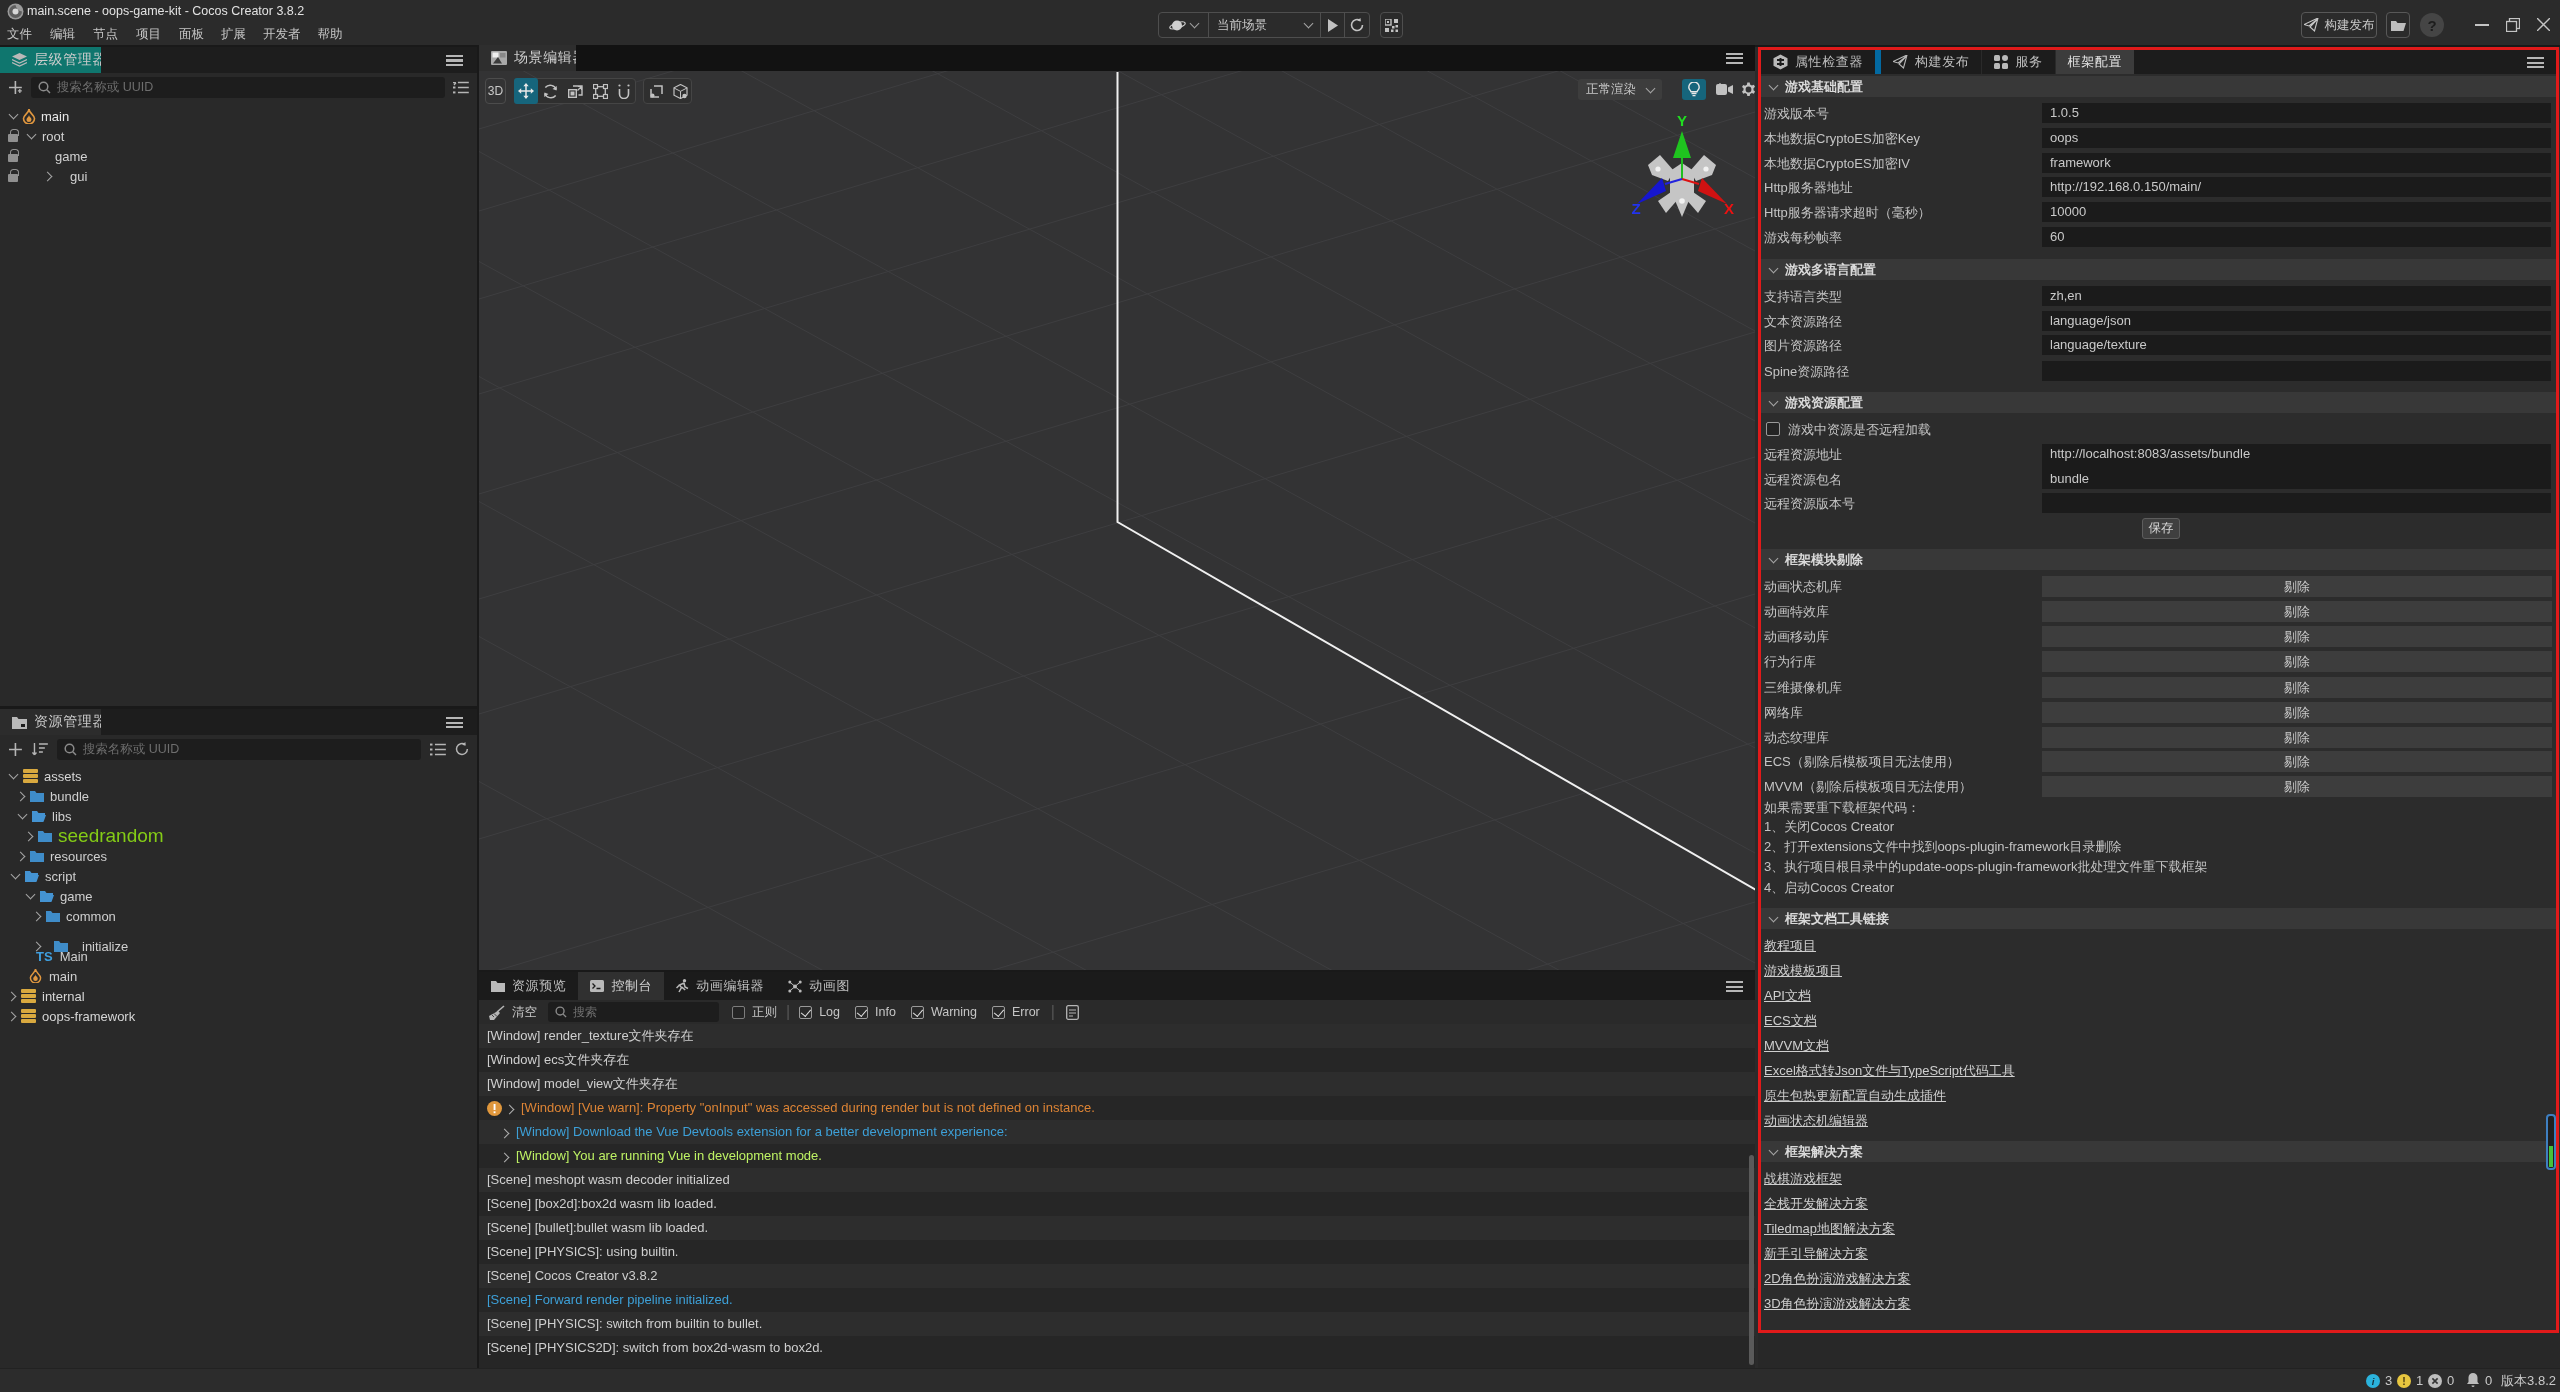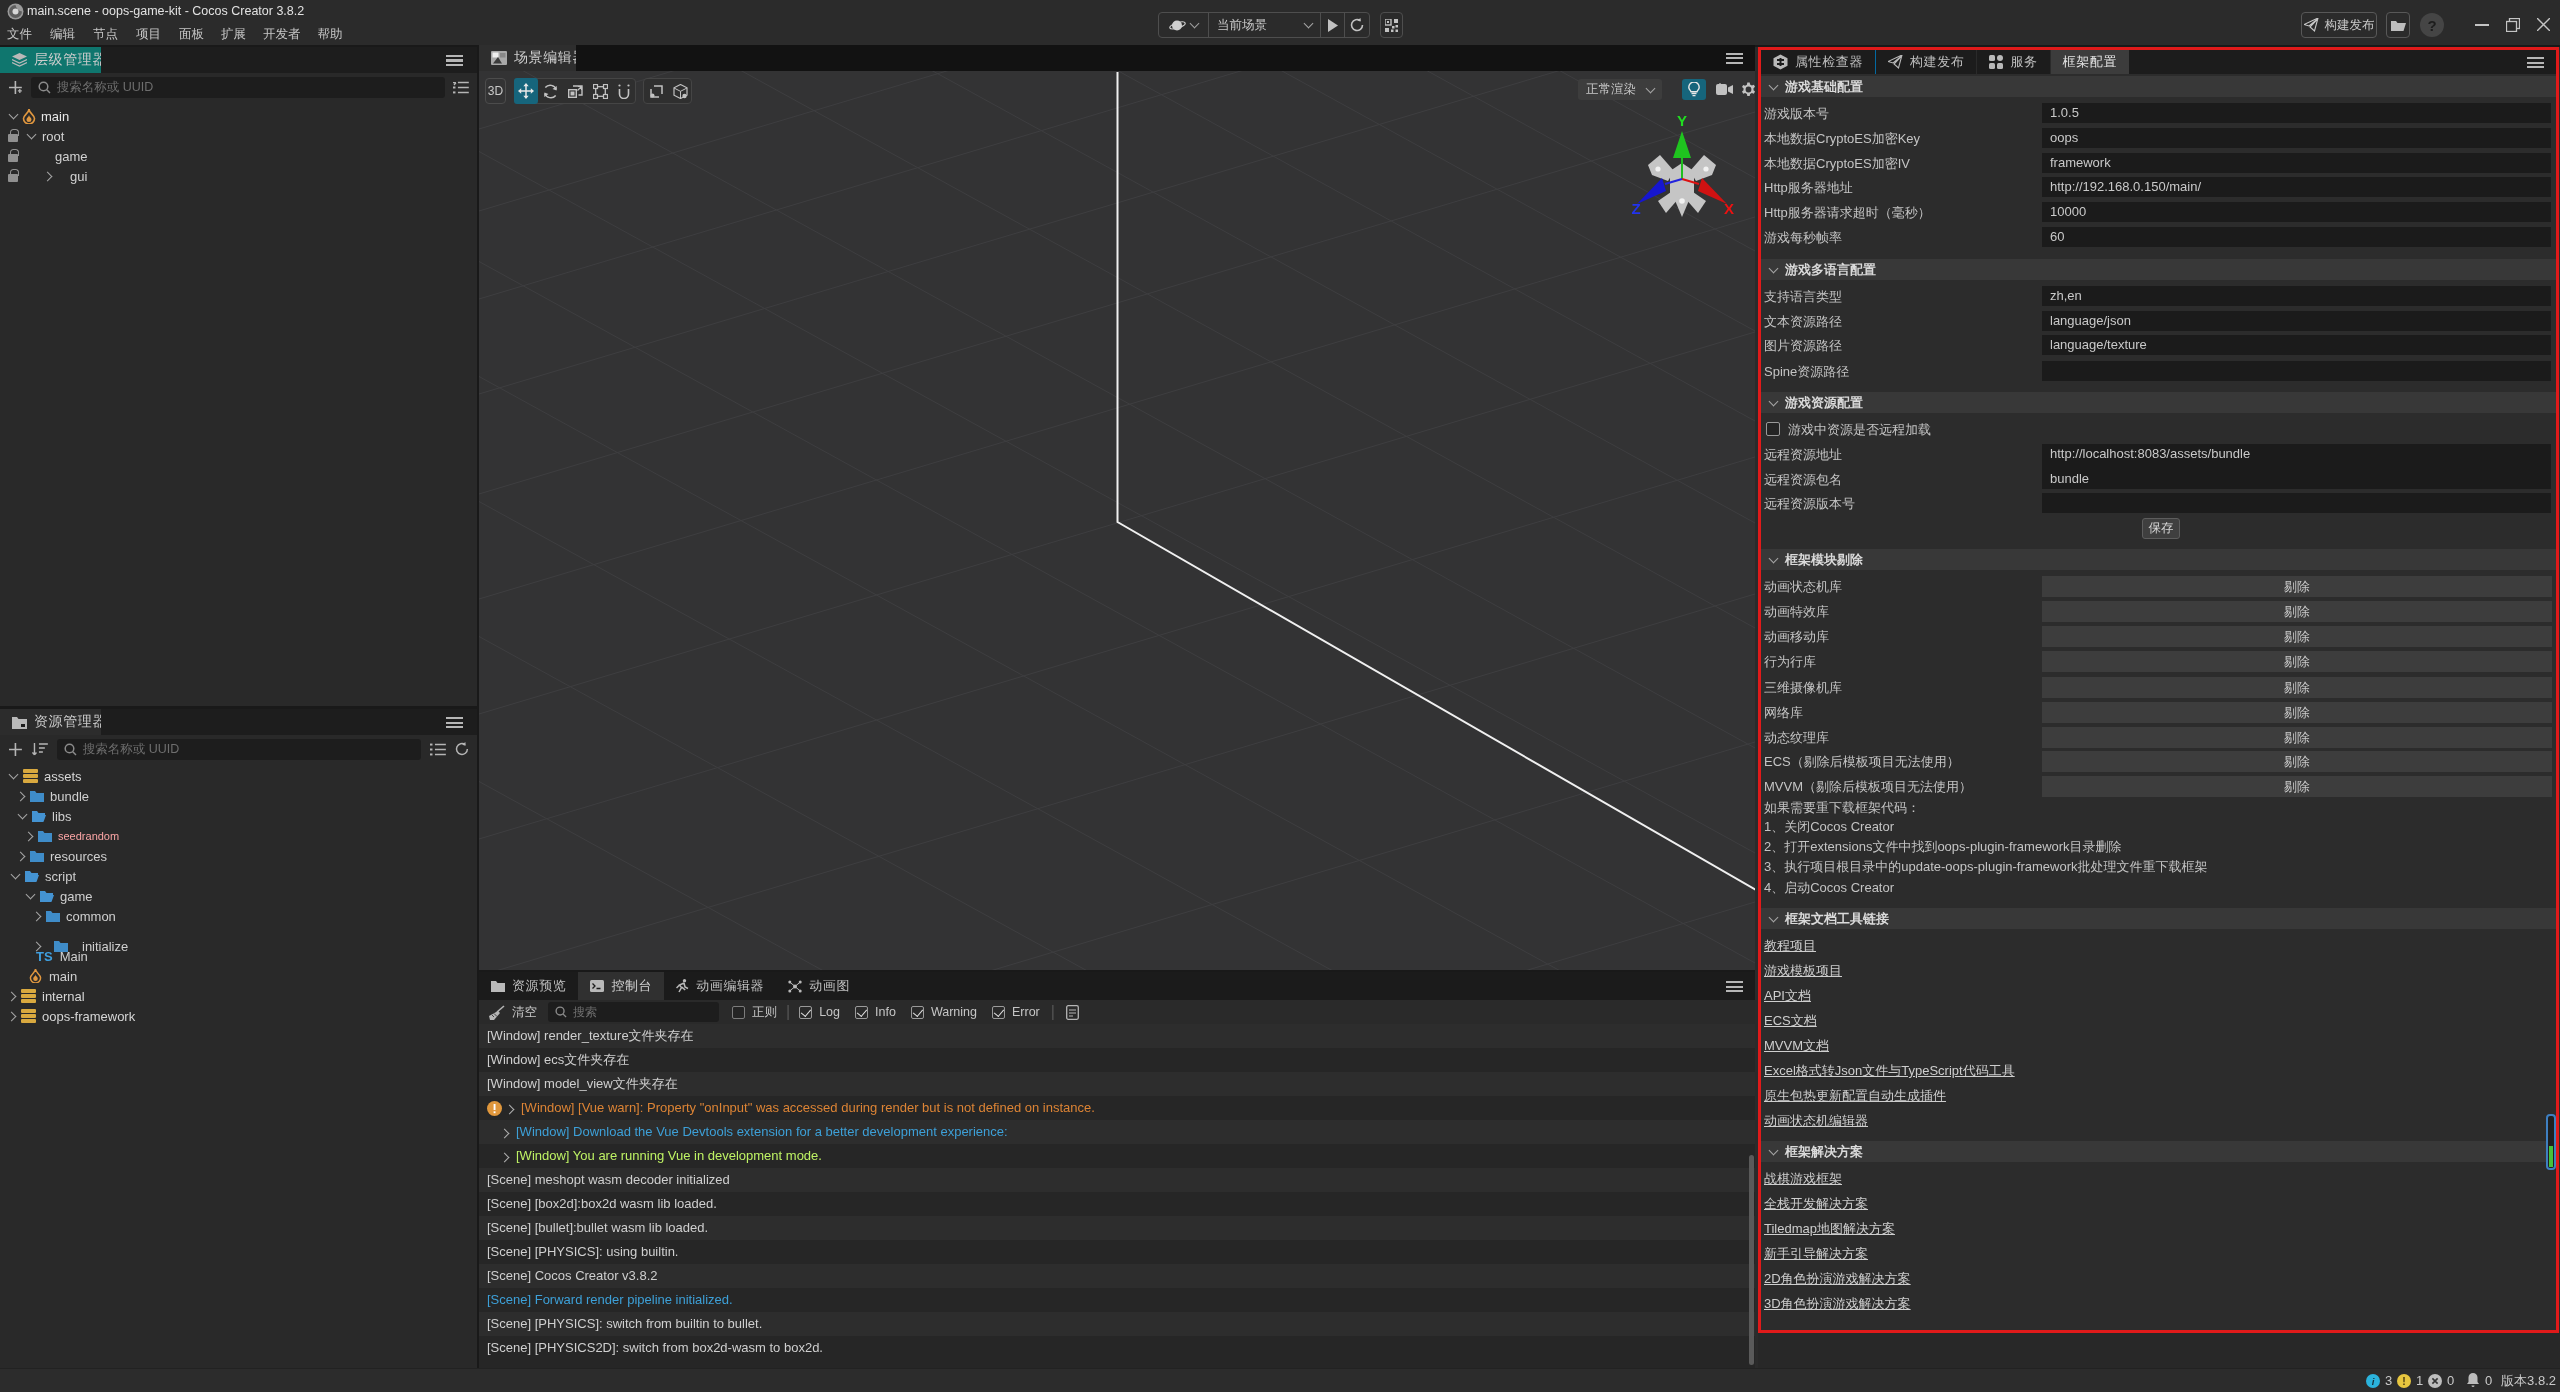--- a/index.html
+++ b/index.html
@@ -212,21 +212,21 @@
       <svg width="14" height="12" viewBox="0 0 14 12">
         <path d="M0 1 h5 l1.5 2 H13 v2 l-2 7 H0 Z M2.5 5 h11.5 l-2.5 7" fill="#4493d2"></path>
       </svg>
       <span style="font-size:13px;color:#cfcfcf">libs</span>
     </div>
   <div class="f" style="position:absolute;left:27px;top:117px;height:20px;gap:6px">
       <span class="chr"></span>
       <svg width="14" height="12" viewBox="0 0 14 12">
         <path d="M0 1 h5 l1.5 2 H14 v9 H0 Z" fill="#3f8cc8"></path>
       </svg>
-      <span style="font-size:11px;color:#fca5a5">seedrandom</span>
+      <span style="font-size:19px;color:#84cc16">seedrandom</span>
     </div>
   <div class="f" style="position:absolute;left:19px;top:137px;height:20px;gap:6px">
       <span class="chr"></span>
       <svg width="14" height="12" viewBox="0 0 14 12">
         <path d="M0 1 h5 l1.5 2 H14 v9 H0 Z" fill="#3f8cc8"></path>
       </svg>
       <span style="font-size:13px;color:#cfcfcf">resources</span>
     </div>
   <div class="f" style="position:absolute;left:12px;top:157px;height:20px;gap:6px">
       <span class="chd"></span>
@@ -519,21 +519,21 @@
     <div class="lg lgb" style="color:#3da0d8">[Scene] Forward render pipeline initialized.</div>
     <div class="lg lga">[Scene] [PHYSICS]: switch from builtin to bullet.</div>
     <div class="lg lgb">[Scene] [PHYSICS2D]: switch from box2d-wasm to box2d.</div>
   </div>
   <div class="p" style="left:1270px;top:183px;width:5px;height:210px;background:#5a5a5a;border-radius:2.5px"></div>
 </div>
 
 <div class="p" style="left:1758px;top:47px;width:801px;height:1286px;background:#2c2c2c;border:3px solid #e01a1a"></div>
 <div class="p" style="left:1758px;top:1333px;width:802px;height:35px;background:#282828"></div>
 <div class="p f" style="left:1761px;top:50px;width:795px;height:24px;background:#1c1c1c">
-  <div class="tab" style="height:24px;border-right:1px solid #0369a1"><svg width="15" height="16" viewBox="0 0 15 16">
+  <div class="tab" style="height:24px;border-right:6px solid #0369a1"><svg width="15" height="16" viewBox="0 0 15 16">
         <path d="M7.5 0.5 L14.5 4.2 V11.8 L7.5 15.5 L0.5 11.8 V4.2 Z" fill="#b9b9b9"></path>
         <rect x="4" y="5" width="7" height="2" fill="#1c1c1c"></rect>
         <rect x="4" y="9" width="7" height="2" fill="#1c1c1c"></rect>
         <rect x="6.5" y="4" width="2" height="8" fill="#1c1c1c"></rect>
       </svg>属性检查器</div>
   <div class="tab" style="height:24px;border-right:1px solid #2a2a2a"><svg width="15" height="14" viewBox="0 0 15 14">
         <path d="M0 6.5 L14 0 L10.5 13 L6 9 L13 1.5 L5 8 Z" fill="none" stroke="#b9b9b9" stroke-width="1.1"></path>
       </svg>构建发布</div>
   <div class="tab" style="height:24px;border-right:1px solid #2a2a2a"><svg width="14" height="14" viewBox="0 0 14 14" fill="#b9b9b9">
         <rect x="0" y="0" width="6" height="6" rx="1.5"></rect>

